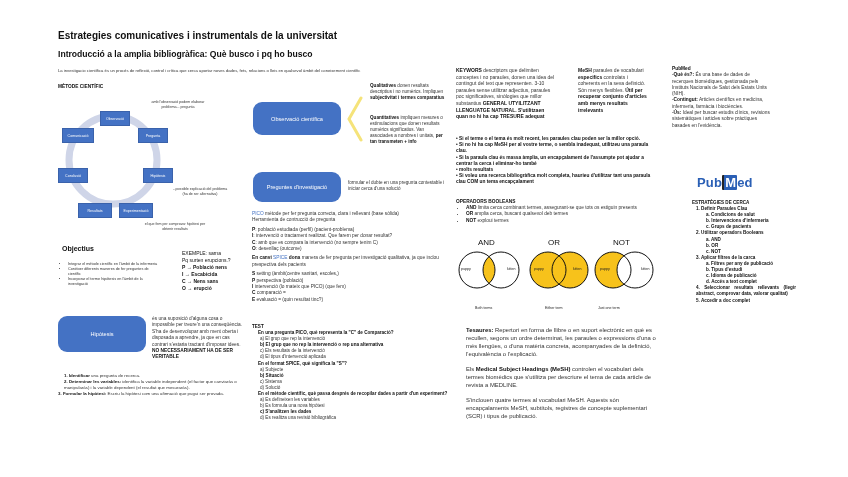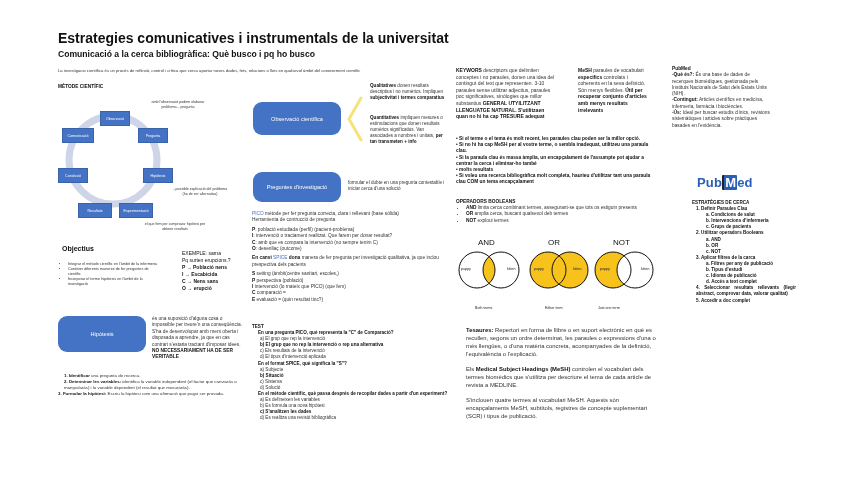--- a/index.html
+++ b/index.html
@@ -1,34 +1,34 @@
 <!DOCTYPE html>
 <html><head>
 <meta charset="utf-8">
 <style>
   html, body { margin:0; padding:0; background:#ffffff; }
   body { width:848px; height:477px; position:relative; overflow:hidden; font-family:"Liberation Sans", sans-serif; color:#222; }
   .abs { position:absolute; }
-  .t1 { font-size:14px; font-weight:bold; color:#111; }
+  .t1 { font-size:10px; font-weight:bold; color:#111; }
   .t2 { font-size:8.6px; font-weight:bold; color:#111; }
   .xs { font-size:4.2px; line-height:5.6px; color:#333; }
   .b { font-weight:bold; color:#111; }
   .blue-box { background:#4472c4; border-radius:9px; color:#fff; font-size:5.6px; display:flex; align-items:center; justify-content:center; }
   .cyc { background:#4472c4; color:#fff; font-size:3.6px; display:flex; align-items:center; justify-content:center; border:1px solid #3a62ab; box-sizing:border-box; }
   .link { color:#4472c4; }
   ul.dots { margin:0; padding-left:10px; }
   ul.dots li { margin:0; }
   .arial { font-family:"Liberation Sans", sans-serif; }
   .pm-logo { font-size:13px; font-weight:bold; color:#2a5fb5; letter-spacing:0.2px; }
 </style>
 </head>
 <body>
 
 <div class="abs t1" style="left:58px;top:30px;">Estrategies comunicatives i instrumentals de la universitat</div>
-<div class="abs t2" style="left:58px;top:49px;">Comunicació a la cerca bibliogràfica: Què busco i pq ho busco</div>
+<div class="abs t2" style="left:58px;top:49px;">Introducció a la amplia bibliogràfica: Què busco i pq ho busco</div>
 <div class="abs xs" style="left:58px;top:68px;width:390px;white-space:nowrap;">La investigacio científica és un procés de reflexió, control i crítica que cerca aportar noves dades, fets, relacions o lleis en qualsevol àmbit del coneixement científic</div>
 
 <div class="abs b" style="left:58px;top:84px;font-size:4.8px;">MÈTODE CIENTÍFIC</div>
 
 <div class="abs" style="left:58px;top:98px;width:110px;height:125px;">
   <svg width="110" height="125" style="position:absolute;left:0;top:0;">
     <circle cx="55" cy="62" r="44" fill="none" stroke="#cfd5e8" stroke-width="7"></circle>
   </svg>
   <div class="abs cyc" style="left:42px;top:13px;width:30px;height:15px;">Observació</div>
   <div class="abs cyc" style="left:80px;top:30px;width:30px;height:15px;">Pregunta</div>

